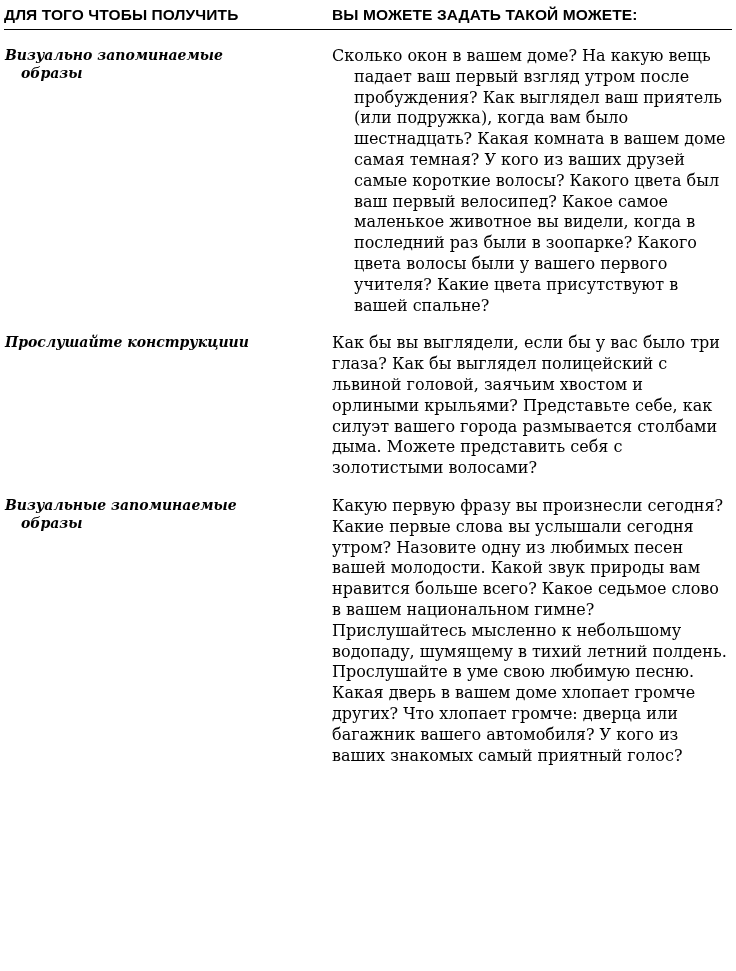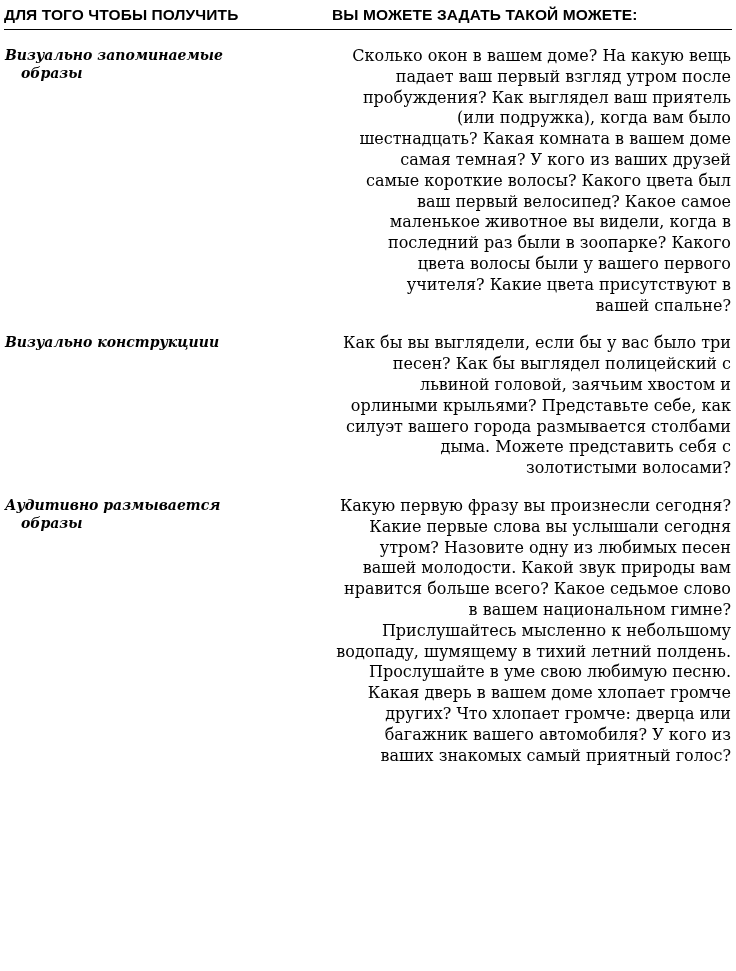--- a/index.html
+++ b/index.html
@@ -52,21 +52,20 @@
     font-weight: bold;
     font-size: 14px;
     line-height: 1.32;
     padding-right: 10px;
   }
   tbody tr.row td.right {
     font-family: "DejaVu Serif", serif;
     font-size: 16px;
     line-height: 1.30;
     padding-left: 18px;
-    text-align: right;
   }
   .left-line { display: block; }
   .left-line.indent { padding-left: 16px; }
   .para { margin: 0; text-indent: 0; }
   .hang {
     padding-left: 22px;
     text-indent: -22px;
   }
 </style>
 </head>
@@ -89,29 +88,29 @@
         <td class="left">
           <span class="left-line">Визуально запоминаемые</span>
           <span class="left-line indent">образы</span>
         </td>
         <td class="right">
           <p class="para hang">Сколько окон в вашем доме? На какую вещь падает ваш первый взгляд утром после пробуждения? Как выглядел ваш приятель (или подружка), когда вам было шестнадцать? Какая комната в вашем доме самая темная? У кого из ваших друзей самые короткие волосы? Какого цвета был ваш первый велосипед? Какое самое маленькое животное вы видели, когда в последний раз были в зоопарке? Какого цвета волосы были у вашего первого учителя? Какие цвета присутствуют в вашей спальне?</p>
         </td>
       </tr>
       <tr class="row">
         <td class="left">
-          <span class="left-line">Визуально конструкциии</span>
+          <span class="left-line">Прослушайте конструкциии</span>
         </td>
         <td class="right">
-          <p class="para">Как бы вы выглядели, если бы у вас было три песен? Как бы выглядел полицейский с львиной головой, заячьим хвостом и орлиными крыльями? Представьте себе, как силуэт вашего города размывается столбами дыма. Можете представить себя с золотистыми волосами?</p>
+          <p class="para">Как бы вы выглядели, если бы у вас было три глаза? Как бы выглядел полицейский с львиной головой, заячьим хвостом и орлиными крыльями? Представьте себе, как силуэт вашего города размывается столбами дыма. Можете представить себя с золотистыми волосами?</p>
         </td>
       </tr>
       <tr class="row">
         <td class="left">
-          <span class="left-line">Аудитивно размывается</span>
+          <span class="left-line">Визуальные запоминаемые</span>
           <span class="left-line indent">образы</span>
         </td>
         <td class="right">
           <p class="para">Какую первую фразу вы произнесли сегодня? Какие первые слова вы услышали сегодня утром? Назовите одну из любимых песен вашей молодости. Какой звук природы вам нравится больше всего? Какое седьмое слово в вашем национальном гимне? Прислушайтесь мысленно к небольшому водопаду, шумящему в тихий летний полдень. Прослушайте в уме свою любимую песню. Какая дверь в вашем доме хлопает громче других? Что хлопает громче: дверца или багажник вашего автомобиля? У кого из ваших знакомых самый приятный голос?</p>
         </td>
       </tr>
     </tbody>
   </table>
 </div>
 

